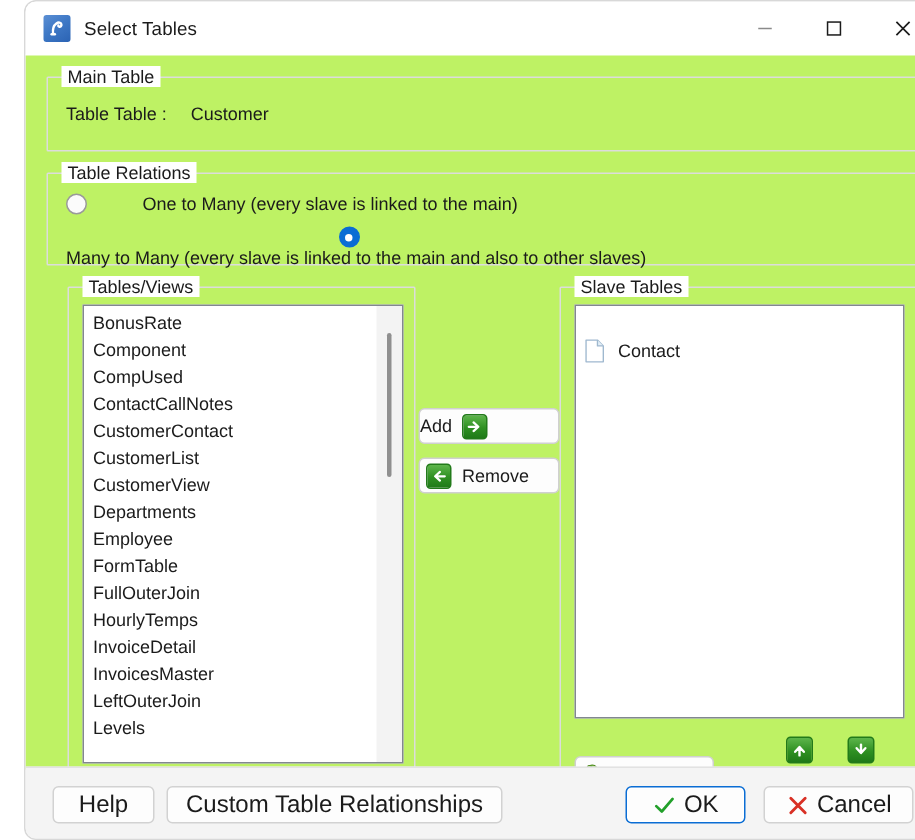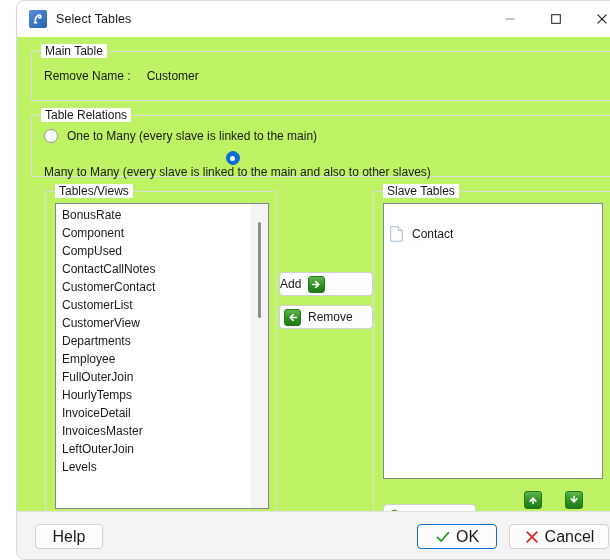--- a/index.html
+++ b/index.html
@@ -92,21 +92,21 @@
 
   
   #gb-relations { left: 14px; top: 78px; width: 580px; height: 62px; }
   .radio-row {
     position: absolute;
     left: 12px;
     display: flex; align-items: center;
     font-size: 12px; color: #1b1b1b;
     cursor: default;
   }
-  #radio-one-many { top: 13px; }
+  #radio-one-many { top: 13px; gap: 28px; }
   #radio-many-many { top: 35px; flex-direction: column; }
   .radio-mark {
     width: 14px; height: 14px;
     border-radius: 50%;
     margin-right: 9px;
     flex: none;
     position: relative;
   }
   .radio-mark.off {
     background: #fbfbfb;
@@ -324,21 +324,21 @@
         </svg>
       </div>
     </div>
   </div>
 
   <div id="content">
 
     <div class="groupbox" id="gb-main-table">
       <div class="gb-title">Main Table</div>
       <div id="main-table-row">
-        <span id="table-name-label">Remove Name :</span>
+        <span id="table-name-label">Table Table :</span>
         <span id="table-name-value">Customer</span>
       </div>
     </div>
 
     <div class="groupbox" id="gb-relations">
       <div class="gb-title">Table Relations</div>
 
       <div class="radio-row" id="radio-one-many">
         <span class="radio-mark off"></span>
         <span>One to Many (every slave is linked to the main)</span>
@@ -357,20 +357,21 @@
         <div id="tables-list">
           <div class="list-item">BonusRate</div>
           <div class="list-item">Component</div>
           <div class="list-item">CompUsed</div>
           <div class="list-item">ContactCallNotes</div>
           <div class="list-item">CustomerContact</div>
           <div class="list-item">CustomerList</div>
           <div class="list-item">CustomerView</div>
           <div class="list-item">Departments</div>
           <div class="list-item">Employee</div>
+          <div class="list-item">FormTable</div>
           <div class="list-item">FullOuterJoin</div>
           <div class="list-item">HourlyTemps</div>
           <div class="list-item">InvoiceDetail</div>
           <div class="list-item">InvoicesMaster</div>
           <div class="list-item">LeftOuterJoin</div>
           <div class="list-item">Levels</div>
 
         </div>
         <div id="tables-scrollbar">
           <div id="tables-scroll-thumb"></div>
@@ -438,20 +439,23 @@
         </div>
       </div>
     </div>
 
   </div>
 
   <div id="footer">
     <div class="foot-btn" id="btn-help">
       <span>Help</span>
     </div>
+    <div class="foot-btn" id="btn-custom-rel">
+      <span>Custom Table Relationships</span>
+    </div>
     <div class="foot-btn" id="btn-ok">
       <span class="foot-icon">
         <svg width="16" height="16" viewBox="0 0 16 16">
           <path d="M2.5 8.4 L6.2 12.0 L13.4 3.6" fill="none" stroke="#22a02a" stroke-width="1.8" stroke-linecap="round" stroke-linejoin="round"></path>
         </svg>
       </span>
       <span>OK</span>
     </div>
     <div class="foot-btn" id="btn-cancel">
       <span class="foot-icon">

